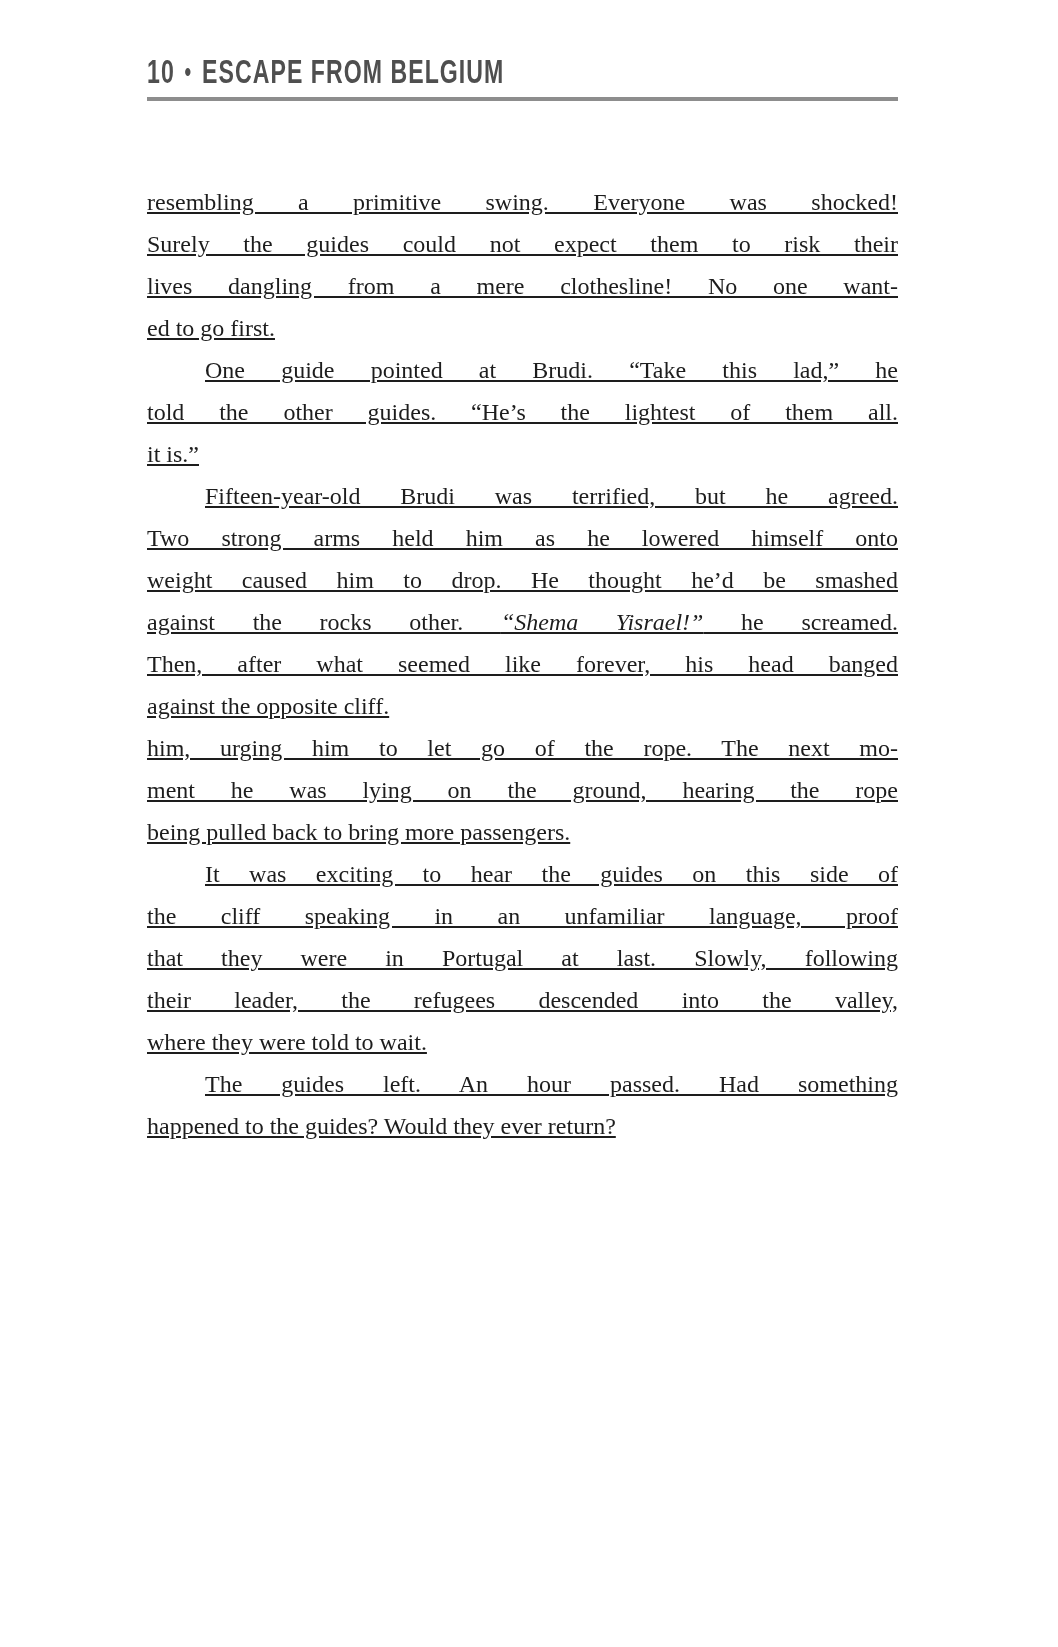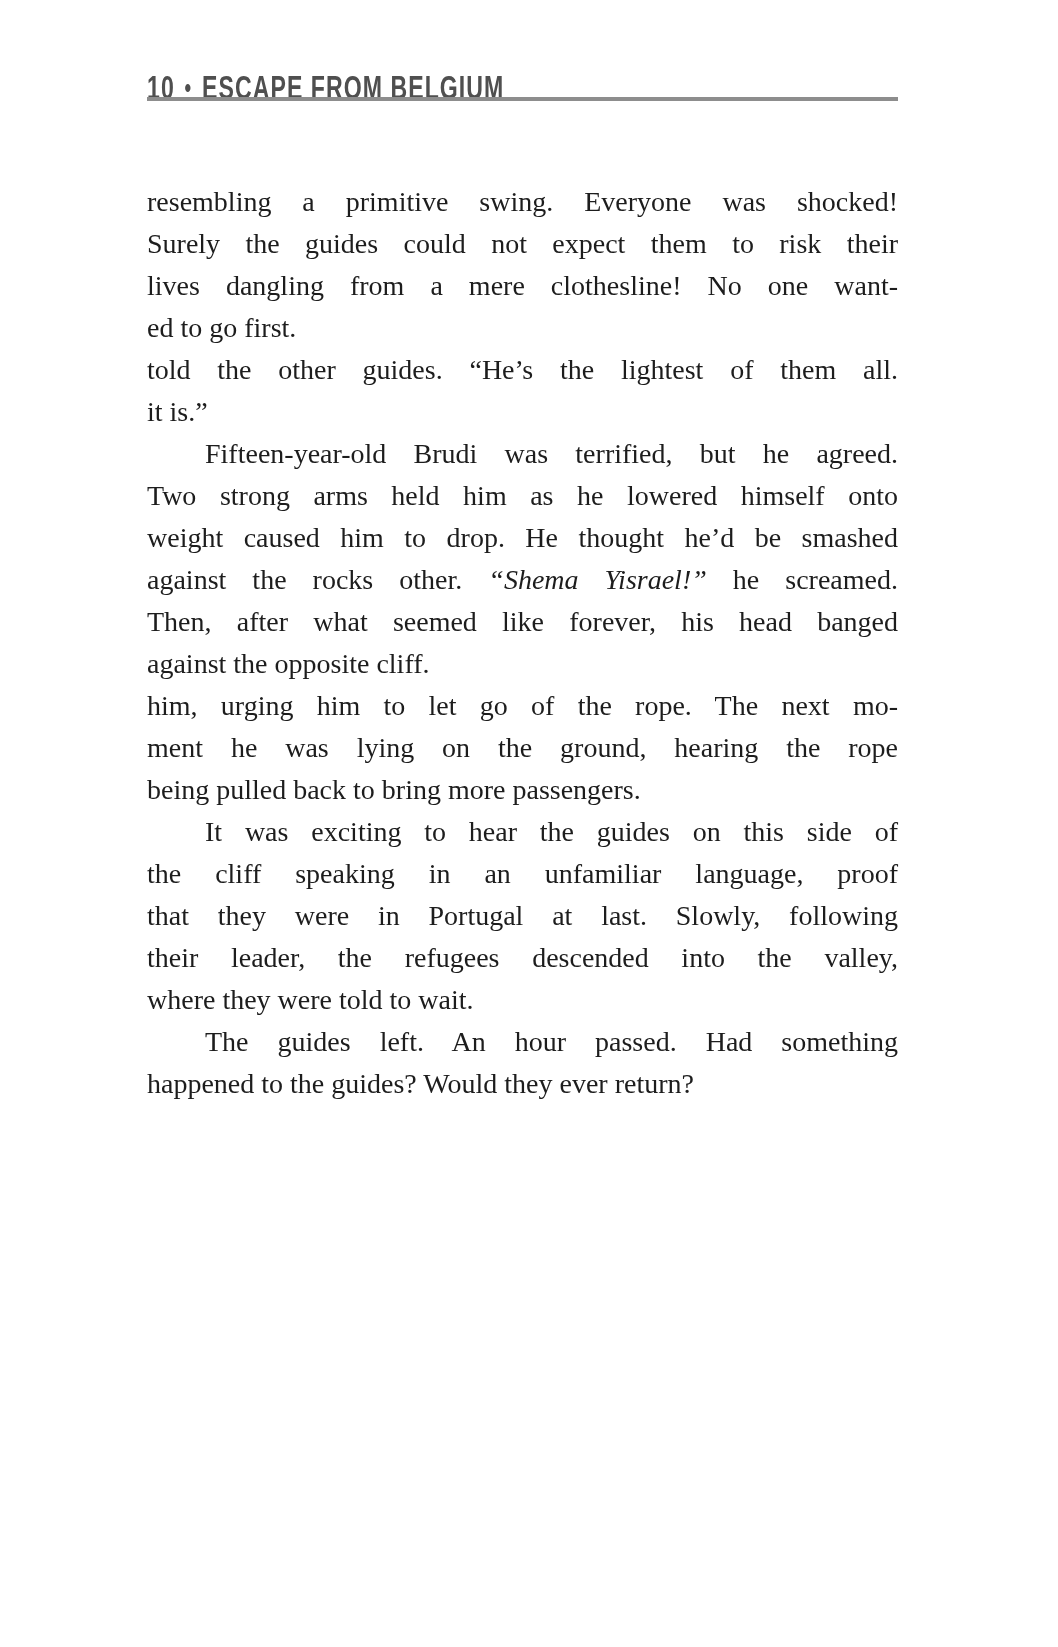--- a/index.html
+++ b/index.html
@@ -16,21 +16,21 @@
     position: relative;
     width: 1058px;
     height: 1647px;
     overflow: hidden;
     background: #ffffff;
   }
   
   .running-head {
     position: absolute;
     left: 147px;
-    top: 68px;
+    top: 52px;
     white-space: nowrap;
   }
   .head-inner {
     display: inline-block;
     transform: scaleX(0.70);
     transform-origin: 0 60%;
     font-family: "Liberation Sans", sans-serif;
     font-weight: 800;
     font-size: 33px;
     line-height: 40px;
@@ -51,23 +51,24 @@
     height: 4px;
     background: #8d8d8d;
   }
   
   .body-text {
     position: absolute;
     left: 147px;
     top: 181px;
     width: 751px;
     font-family: "Liberation Serif", serif;
-    font-size: 28px;
+    font-size: 24px;
     line-height: 42px;
     color: #1d1d1d;
+    text-decoration: underline;
   }
   .para { margin: 0; }
   .line {
     text-align: justify;
     text-align-last: justify;
     text-justify: inter-word;
   }
   .line.last {
     text-align-last: left;
   }
@@ -92,20 +93,21 @@
   <div class="head-rule" style="background: rgb(141, 141, 141);"></div>
 
   <main class="body-text" id="body-text" style="color: rgb(29, 29, 29);">
       <div class="para">
         <div class="line"><span>resembling a primitive swing. Everyone was shocked!</span></div>
         <div class="line"><span>Surely the guides could not expect them to risk their</span></div>
         <div class="line"><span>lives dangling from a mere clothesline! No one want-</span></div>
         <div class="line last"><span>ed to go first.</span></div>
       </div>
       <div class="para">
+        <div class="line indent"><span>One guide pointed at Brudi. “Take this lad,” he</span></div>
         <div class="line"><span>told the other guides. “He’s the lightest of them all.</span></div>
         <div class="line last"><span>it is.”</span></div>
       </div>
       <div class="para">
         <div class="line indent"><span>Fifteen-year-old Brudi was terrified, but he agreed.</span></div>
         <div class="line"><span>Two strong arms held him as he lowered himself onto</span></div>
         <div class="line"><span>weight caused him to drop. He thought he’d be smashed</span></div>
         <div class="line"><span>against the rocks other. </span><span class="it">“Shema Yisrael!”</span><span> he screamed.</span></div>
         <div class="line"><span>Then, after what seemed like forever, his head banged</span></div>
         <div class="line last"><span>against the opposite cliff.</span></div>

